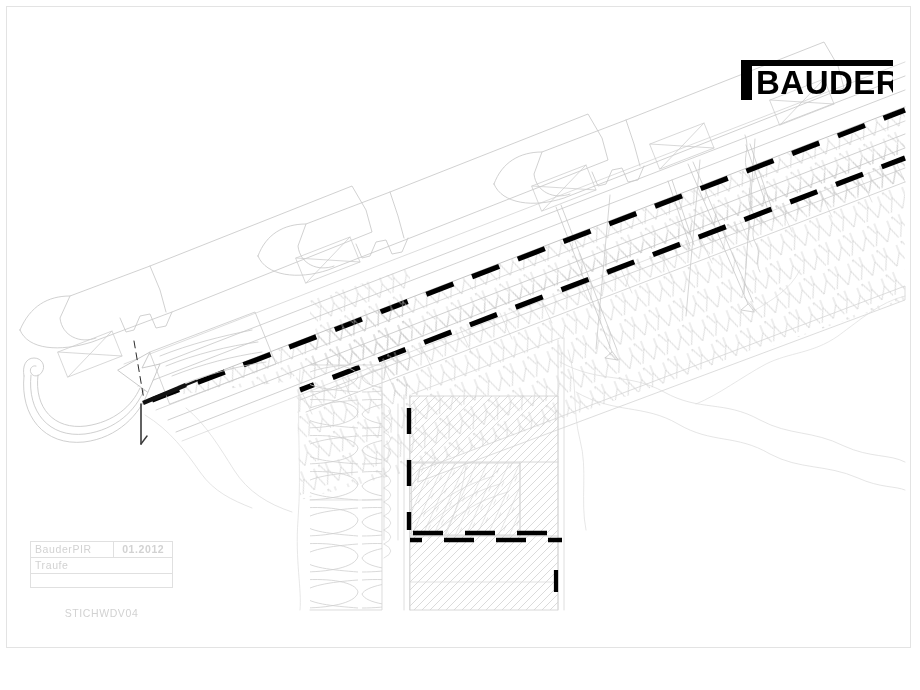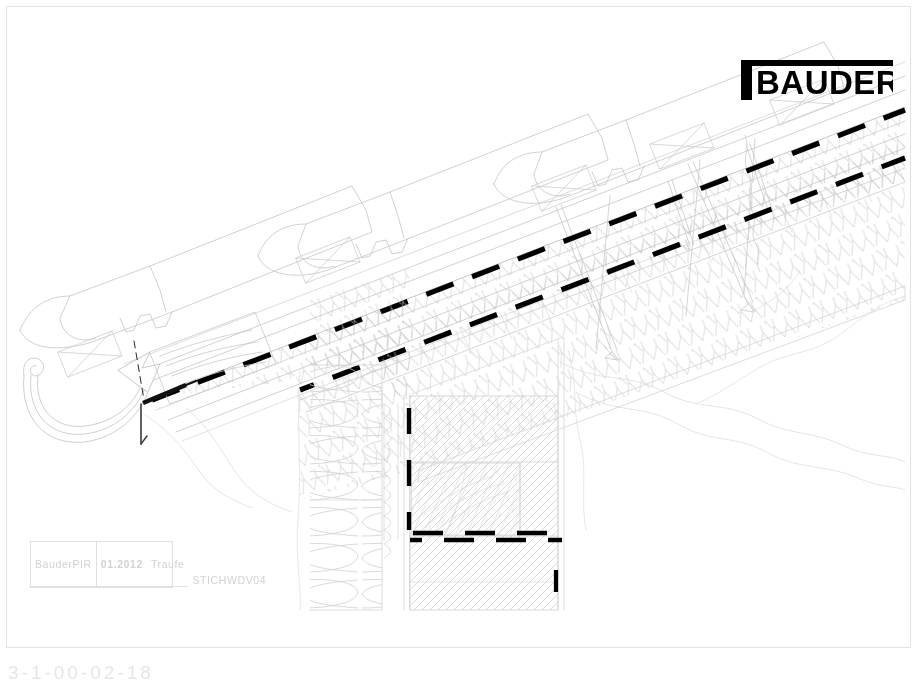--- a/index.html
+++ b/index.html
@@ -5,21 +5,21 @@
   html,body{margin:0;padding:0;background:#ffffff;}
   body{width:920px;height:690px;overflow:hidden;
        font-family:"Liberation Sans","DejaVu Sans",sans-serif;}
   #page{position:relative;width:920px;height:690px;background:#fff;padding-left:36px;}
   #frame{position:absolute;left:6px;top:6px;width:905px;height:642px;
          border:1px solid #e3e3e3;box-sizing:border-box;background:#fff;}
   #canvas{position:absolute;left:0;top:0;width:920px;height:690px;}
   #logo{position:absolute;left:741px;top:60px;width:152px;height:40px;}
   #titleblock{position:absolute;left:30px;top:541px;width:143px;height:47px;
               border:1px solid #e0e0e0;box-sizing:border-box;
-              display:flex;flex-direction:row;}
+              display:flex;flex-direction:column;}
   .tbrow{display:flex;flex:1 1 0;border-bottom:1px solid #e0e0e0;}
   .tbrow:last-child{border-bottom:none;margin-top:32px;}
   .tbcell{font-size:10.5px;color:#d2d2d2;letter-spacing:.6px;
           line-height:15px;padding:0 4px;white-space:nowrap;
           display:flex;align-items:center;}
   .tbcell.sep{border-left:1px solid #e0e0e0;font-weight:bold;}
   .tbcell.c1{width:60%;}
   .tbcell.c2{width:40%;justify-content:center;}
   .tbcell.full{width:100%;text-align:center;}
   .tbcell.ctr{width:100%;justify-content:center;}
@@ -333,15 +333,14 @@
       <div class="tbcell c2 sep">01.2012</div>
     </div>
     <div class="tbrow">
       <div class="tbcell full">Traufe</div>
     </div>
     <div class="tbrow">
       <div class="tbcell ctr">STICHWDV04</div>
     </div>
   </div>
 
-  <div id="drawno">3-1-00-02-18</div>
 
 </div>
 
 </body></html>

